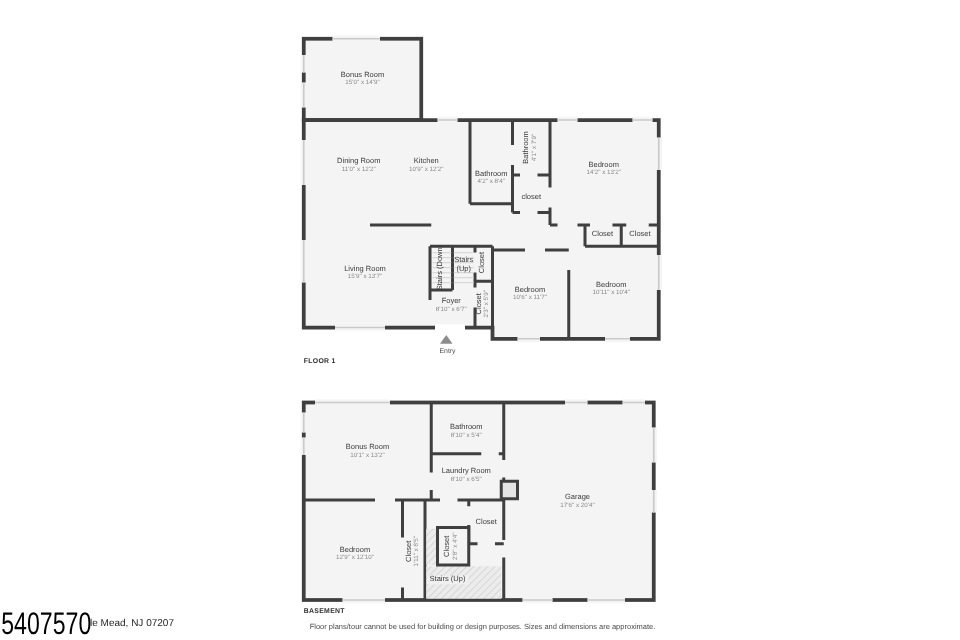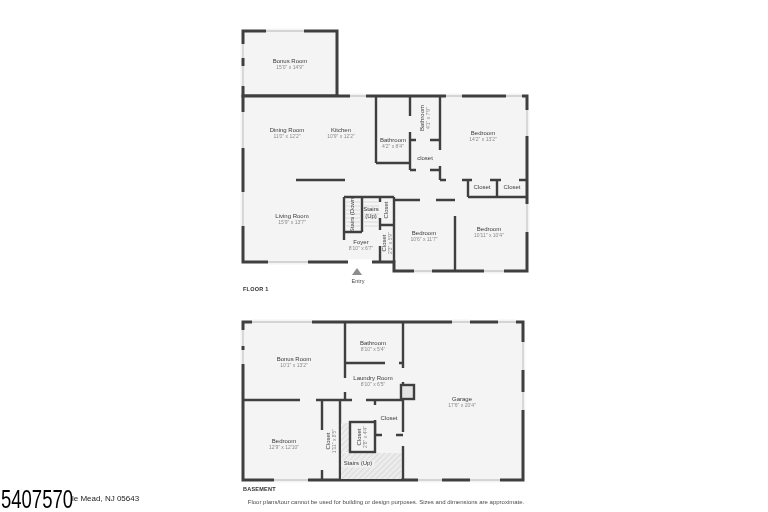--- a/index.html
+++ b/index.html
@@ -209,17 +209,17 @@
   <div class="lbl v" style="left:362px;top:437px">
       <div class="nm">Closet</div>
       <div class="dm">2'8" x 4'4"</div>
     </div>
   <div class="lbl bg" style="left:358px;top:464px">
       <div class="nm">Stairs (Up)</div>
     </div>
 
   <div class="caption" style="left:243px;top:486px">BASEMENT</div>
 
-  <div class="addr">le Mead, NJ 05643</div>
+  <div class="addr">le Mead, NJ 07207</div>
   <div class="listing-id">5407570</div>
   <div class="disclaimer">Floor plans/tour cannot be used for building or design purposes. Sizes and dimensions are approximate.</div>
 
 </div>
 
 </body></html>

